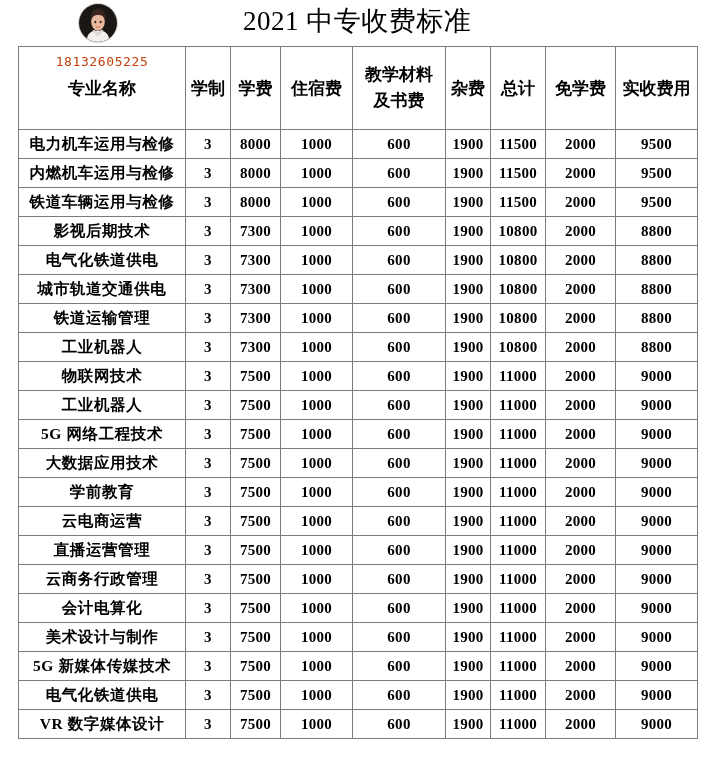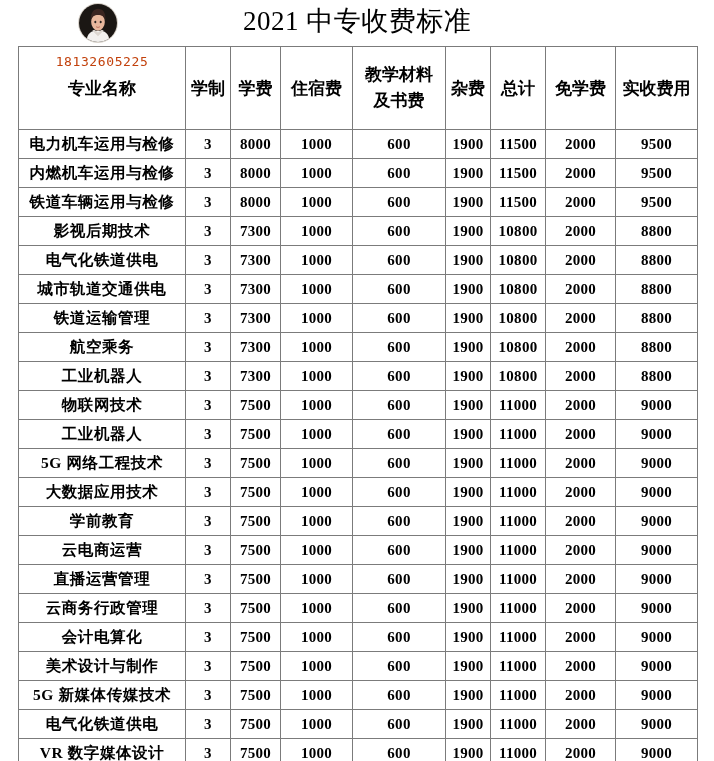--- a/index.html
+++ b/index.html
@@ -249,31 +249,20 @@
           <td>3</td>
           <td>7300</td>
           <td>1000</td>
           <td>600</td>
           <td>1900</td>
           <td>10800</td>
           <td>2000</td>
           <td>8800</td>
         </tr>
         <tr>
-          <td class="major">航空乘务</td>
-          <td>3</td>
-          <td>7300</td>
-          <td>1000</td>
-          <td>600</td>
-          <td>1900</td>
-          <td>10800</td>
-          <td>2000</td>
-          <td>8800</td>
-        </tr>
-        <tr>
           <td class="major">工业机器人</td>
           <td>3</td>
           <td>7300</td>
           <td>1000</td>
           <td>600</td>
           <td>1900</td>
           <td>10800</td>
           <td>2000</td>
           <td>8800</td>
         </tr>

